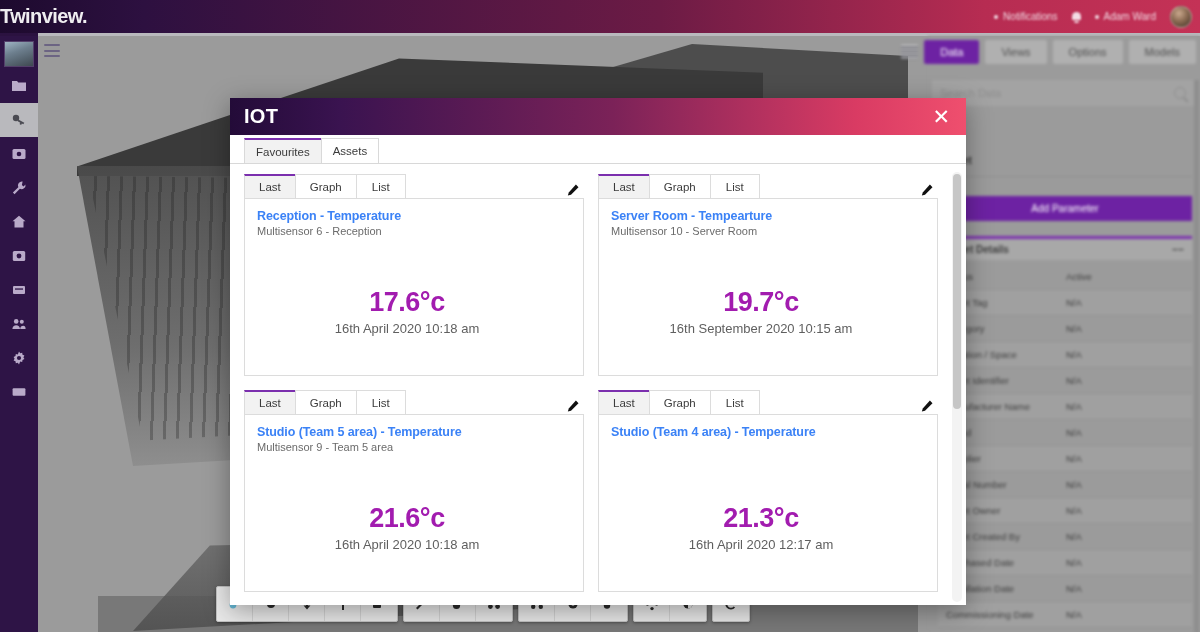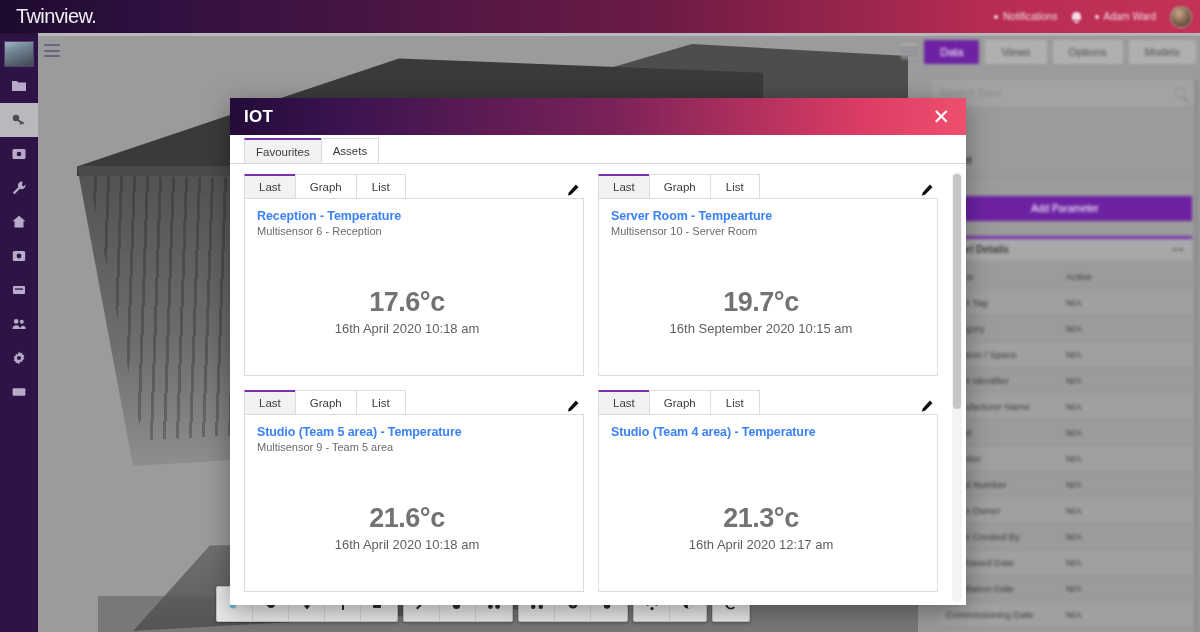--- a/index.html
+++ b/index.html
@@ -11,22 +11,22 @@
   }
   #app { position: relative; width: 1200px; height: 632px; }
 
   
   .topbar {
     position: absolute; left: 0; top: 0; width: 1200px; height: 33px;
     background: linear-gradient(90deg, #1d0a2e 0%, #2d1040 12%, #6c1b45 55%, #b72c52 82%, #c43256 100%);
     display: flex; align-items: center;
   }
   .brand {
-    color: #fff; font-size: 20px; font-weight: 400; letter-spacing: -0.6px;
-    padding-left: 16px; opacity: .93;
+    color: #fff; font-size: 20px; font-weight: 700; letter-spacing: -0.6px;
+    padding-left: 0; opacity: .93;
   }
   .topbar-right {
     margin-left: auto; display: flex; align-items: center; gap: 14px;
     padding-right: 8px; filter: blur(1.1px);
   }
   .tb-item { display: flex; align-items: center; gap: 5px; color: #f1d9e2; font-size: 10px; }
   .tb-dot { width: 4px; height: 4px; background: #f1d9e2; border-radius: 50%; }
   .bell { width: 9px; height: 12px; position: relative; }
   .bell::before {
     content: ""; position: absolute; left: 0; top: 1px; width: 9px; height: 8px;
@@ -183,21 +183,21 @@
     position: absolute; left: 230px; top: 62px; width: 736px; height: 507px;
     background: #fff; box-shadow: 0 6px 24px rgba(0,0,0,.35);
     display: flex; flex-direction: column; overflow: hidden;
   }
   .modal-header {
     height: 37px; flex: 0 0 37px;
     background: linear-gradient(90deg, #230b38 0%, #3a1350 15%, #7b2258 52%, #d93b63 85%, #ef4f6e 100%);
     display: flex; align-items: center; justify-content: space-between;
     padding: 0 12px 0 14px;
   }
-  .modal-title { color: #fff; font-size: 17px; font-weight: 700; letter-spacing: .3px; }
+  .modal-title { color: #fff; font-size: 20px; font-weight: 700; letter-spacing: .3px; }
   .modal-close {
     color: #fff; font-size: 21px; line-height: 1; font-weight: 400; cursor: pointer;
     padding: 0 4px;
   }
   .modal-tabs {
     flex: 0 0 29px; display: flex; align-items: flex-end; padding: 0 14px;
     background: #fff; border-bottom: 1px solid #d8d8d8;
   }
   .mtab {
     height: 25px; padding: 0 11px; display: flex; align-items: center;
@@ -223,21 +223,21 @@
   .edit-icon svg { width: 15px; height: 15px; display: block; }
   .card-panel {
     border: 1px solid #dcdcdc; height: 178px; padding: 10px 12px; position: relative;
     background: #fff;
   }
   .card-title { font-size: 12.5px; font-weight: 700; color: #3b82f6; letter-spacing: -0.1px; }
   .card-sub { font-size: 11px; color: #6b6b6b; margin-top: 2px; }
   .card-val {
     position: absolute; left: 0; right: 14px; top: 88px; text-align: center;
   }
-  .card-num { font-size: 27px; font-weight: 700; color: #737373; letter-spacing: -0.5px; }
+  .card-num { font-size: 27px; font-weight: 700; color: #a21caf; letter-spacing: -0.5px; }
   .card-time { font-size: 13px; color: #5f5f5f; margin-top: 3px; }
 
   .body-scroll {
     position: absolute; right: 4px; top: 8px; width: 10px; height: 430px;
     background: #f3f3f3; border-radius: 5px;
   }
   .body-scroll-thumb {
     position: absolute; left: 1px; top: 2px; width: 8px; height: 235px;
     background: #c6c6c6; border-radius: 4px;
   }

